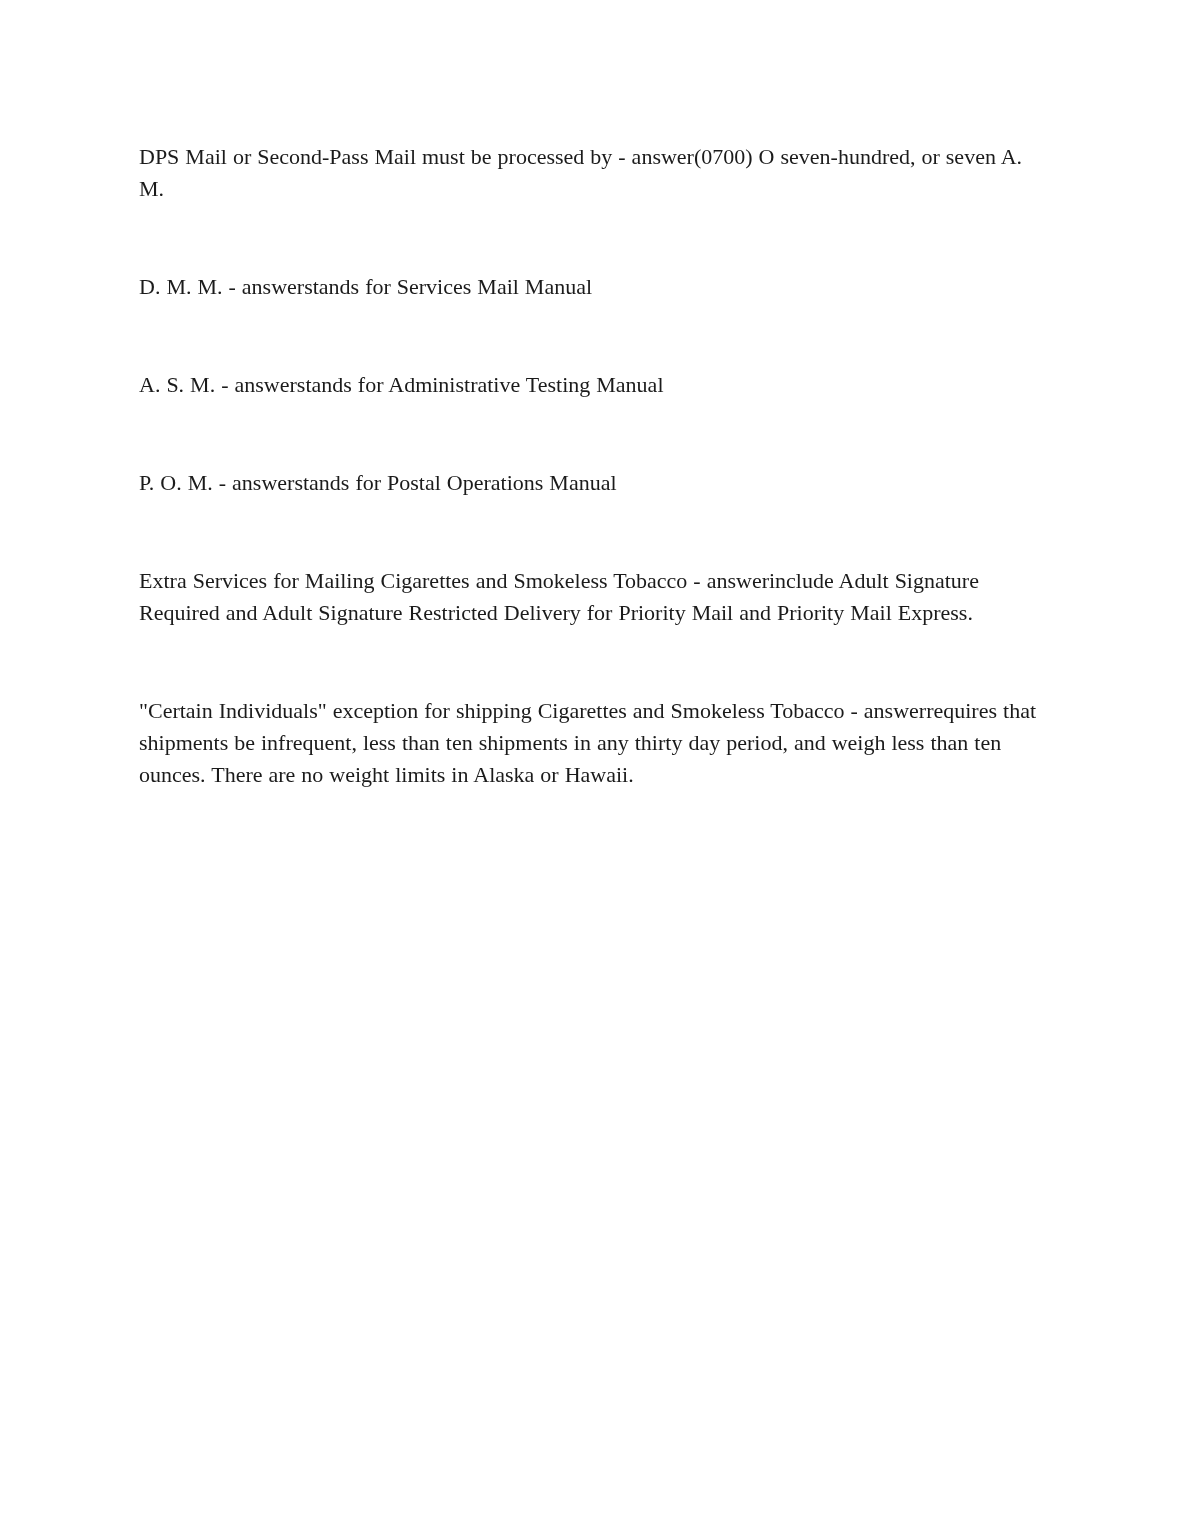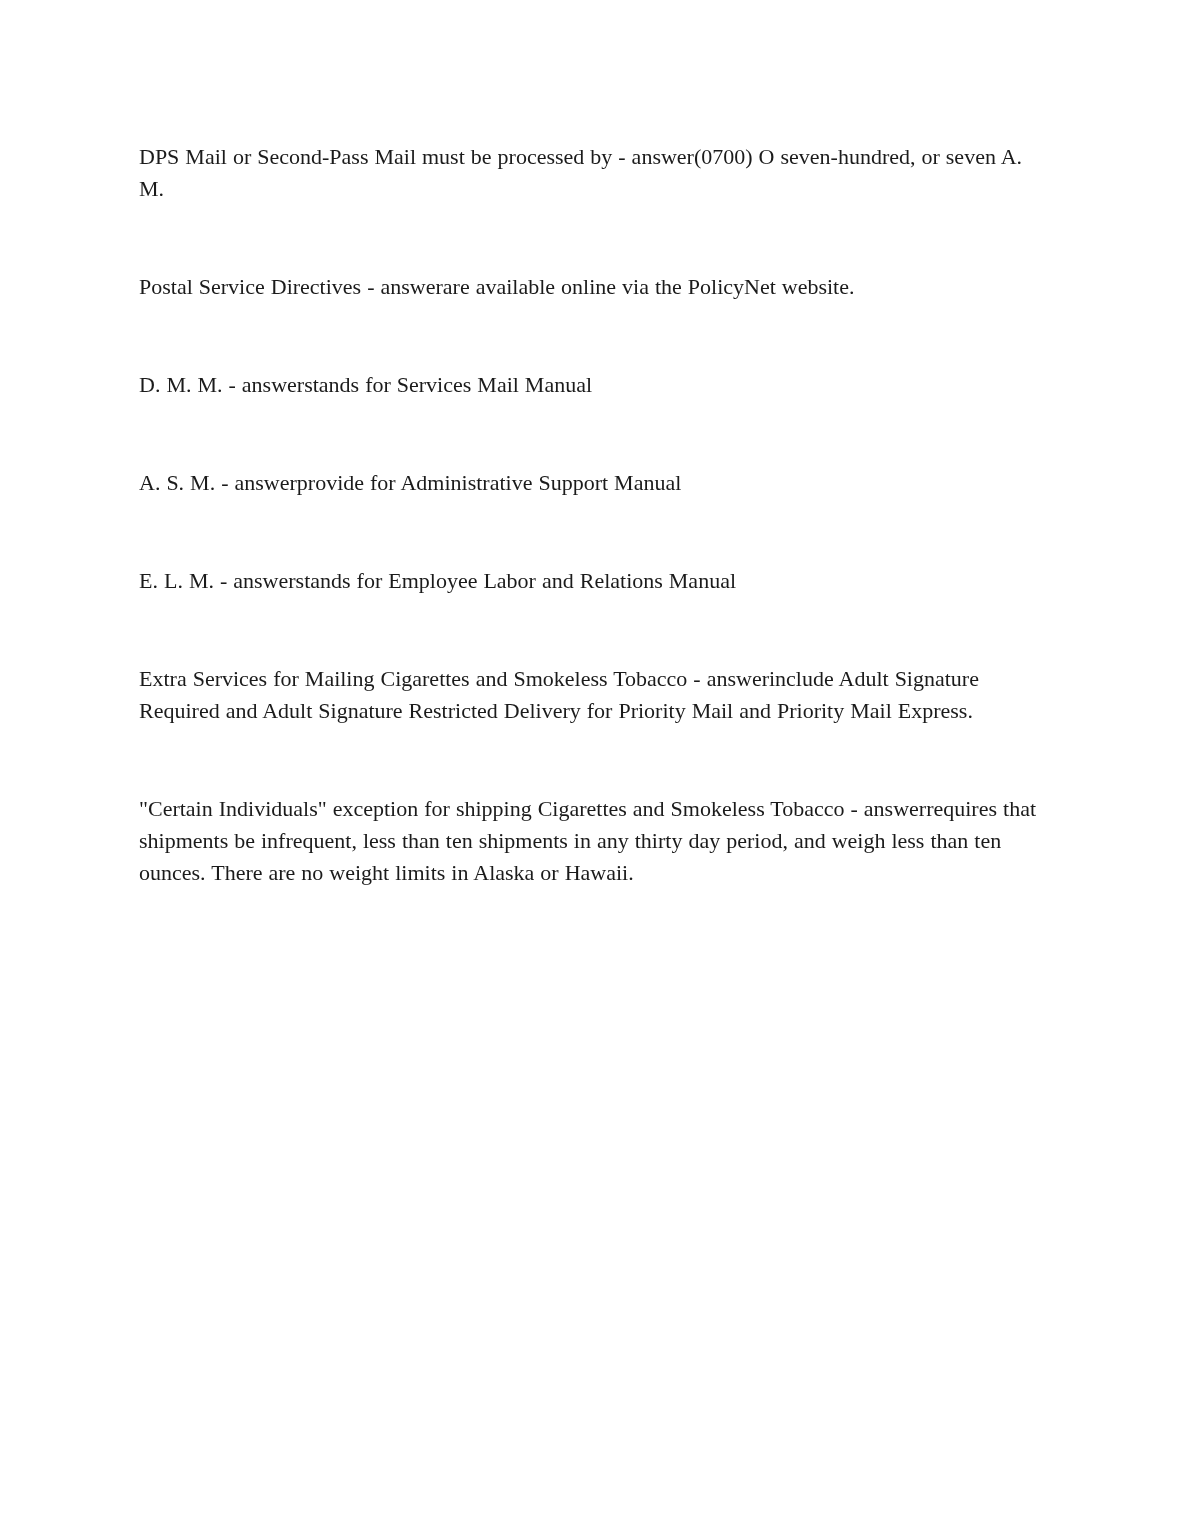--- a/index.html
+++ b/index.html
@@ -28,20 +28,19 @@
     text-align: left;
     word-spacing: 0.5px;
   }
 </style>
 </head>
 <body>
 
 <div class="page">
   <div class="doc-body">
     <p>DPS Mail or Second-Pass Mail must be processed by - answer(0700) O seven-hundred, or seven A. M.</p>
-    <p>Postal Service Directives - answerare available online via the PolicyNet website.</p>
     <p>D. M. M. - answerstands for Services Mail Manual</p>
-    <p>A. S. M. - answerprovide for Administrative Support Manual</p>
-    <p>E. L. M. - answerstands for Employee Labor and Relations Manual</p>
+    <p>A. S. M. - answerstands for Administrative Testing Manual</p>
+    <p>P. O. M. - answerstands for Postal Operations Manual</p>
     <p>Extra Services for Mailing Cigarettes and Smokeless Tobacco - answerinclude Adult Signature Required and Adult Signature Restricted Delivery for Priority Mail and Priority Mail Express.</p>
     <p>"Certain Individuals" exception for shipping Cigarettes and Smokeless Tobacco - answerrequires that shipments be infrequent, less than ten shipments in any thirty day period, and weigh less than ten ounces. There are no weight limits in Alaska or Hawaii.</p>
   </div>
 </div>
 
 </body></html>

